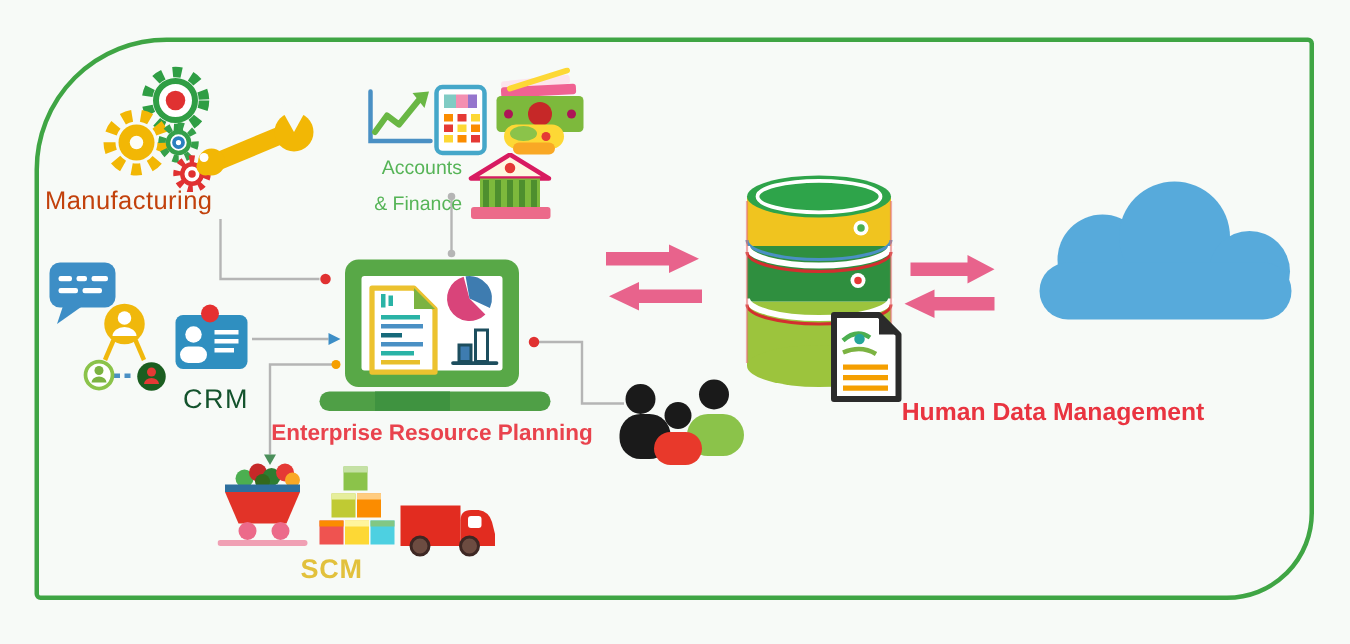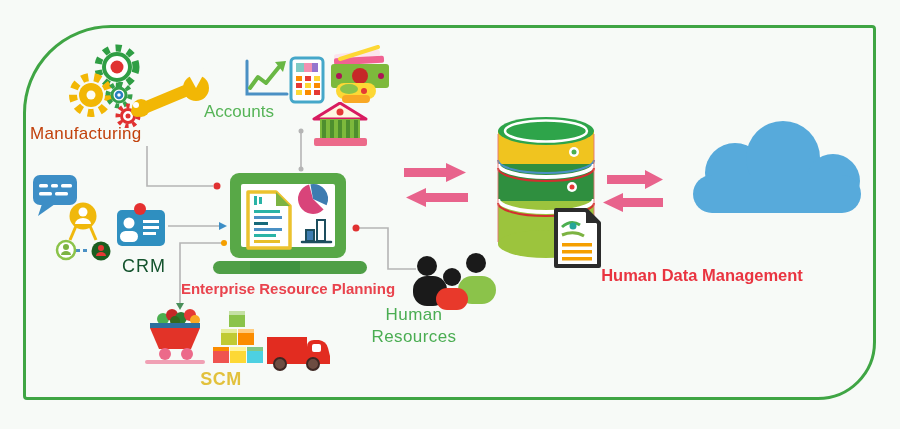--- a/index.html
+++ b/index.html
@@ -3,21 +3,21 @@
 <meta charset="utf-8">
 <style>
   html,body{margin:0;padding:0;background:#f7faf7;}
   #canvas{position:relative;width:900px;height:429px;background:#f7faf7;overflow:hidden;
           font-family:"Liberation Sans",sans-serif;}
   #frame{position:absolute;left:23px;top:25px;width:847px;height:369px;
          border:3px solid #3fa544;border-radius:88px 4px 58px 4px;}
   .abs{position:absolute;}
   .lbl{position:absolute;font-family:"Liberation Sans",sans-serif;}
   #lbl-manufacturing{left:30px;top:124px;width:124px;font-size:17px;color:#c2410c;letter-spacing:.3px;}
-  #lbl-af{left:204px;top:100px;width:104px;text-align:left;font-size:17px;line-height:24px;color:#56b457;}
+  #lbl-af{left:204px;top:100px;width:104px;text-align:right;font-size:13px;line-height:24px;color:#56b457;}
   #lbl-crm{left:122px;top:256px;width:54px;font-size:18px;letter-spacing:1px;color:#14532d;}
   #lbl-erp{left:152px;top:280px;width:272px;text-align:center;font-size:15px;font-weight:bold;color:#e9434d;}
   #lbl-scm{left:192px;top:369px;width:58px;text-align:center;font-size:18px;font-weight:600;color:#e2c13c;letter-spacing:.5px;}
   #lbl-hr{left:362px;top:304px;width:104px;text-align:center;font-size:17px;line-height:22px;color:#4aad52;letter-spacing:.4px;}
   #lbl-mdm{left:596px;top:266px;width:212px;text-align:center;font-size:16.5px;font-weight:bold;color:#e93440;}
   #watermark{left:698px;top:350px;font-size:40px;font-weight:bold;color:#ffffff;opacity:.6;letter-spacing:1px;}
   .line2{display:block;}
 </style>
 </head>
 <body>
@@ -278,20 +278,19 @@
   </svg>
 
   <svg class="abs" style="left:683px;top:113px" width="185" height="104">
     <circle cx="52" cy="60" r="30" fill="#57aadb"></circle>
     <circle cx="100" cy="45" r="37" fill="#57aadb"></circle>
     <circle cx="150" cy="68" r="27" fill="#57aadb"></circle>
     <rect x="10" y="62" width="168" height="38" rx="19" fill="#57aadb"></rect>
   </svg>
 
   <div id="lbl-manufacturing" class="lbl">Manufacturing</div>
-  <div id="lbl-af" class="lbl"><span>Accounts</span></div>
+  <div id="lbl-af" class="lbl"><span>Accounts</span><span class="line2">&amp; Finance</span></div>
   <div id="lbl-crm" class="lbl">CRM</div>
   <div id="lbl-erp" class="lbl">Enterprise Resource Planning</div>
   <div id="lbl-scm" class="lbl">SCM</div>
-  <div id="lbl-hr" class="lbl"><span>Human</span><span class="line2">Resources</span></div>
   <div id="lbl-mdm" class="lbl">Human Data Management</div>
 
 </div>
 
 </body></html>

